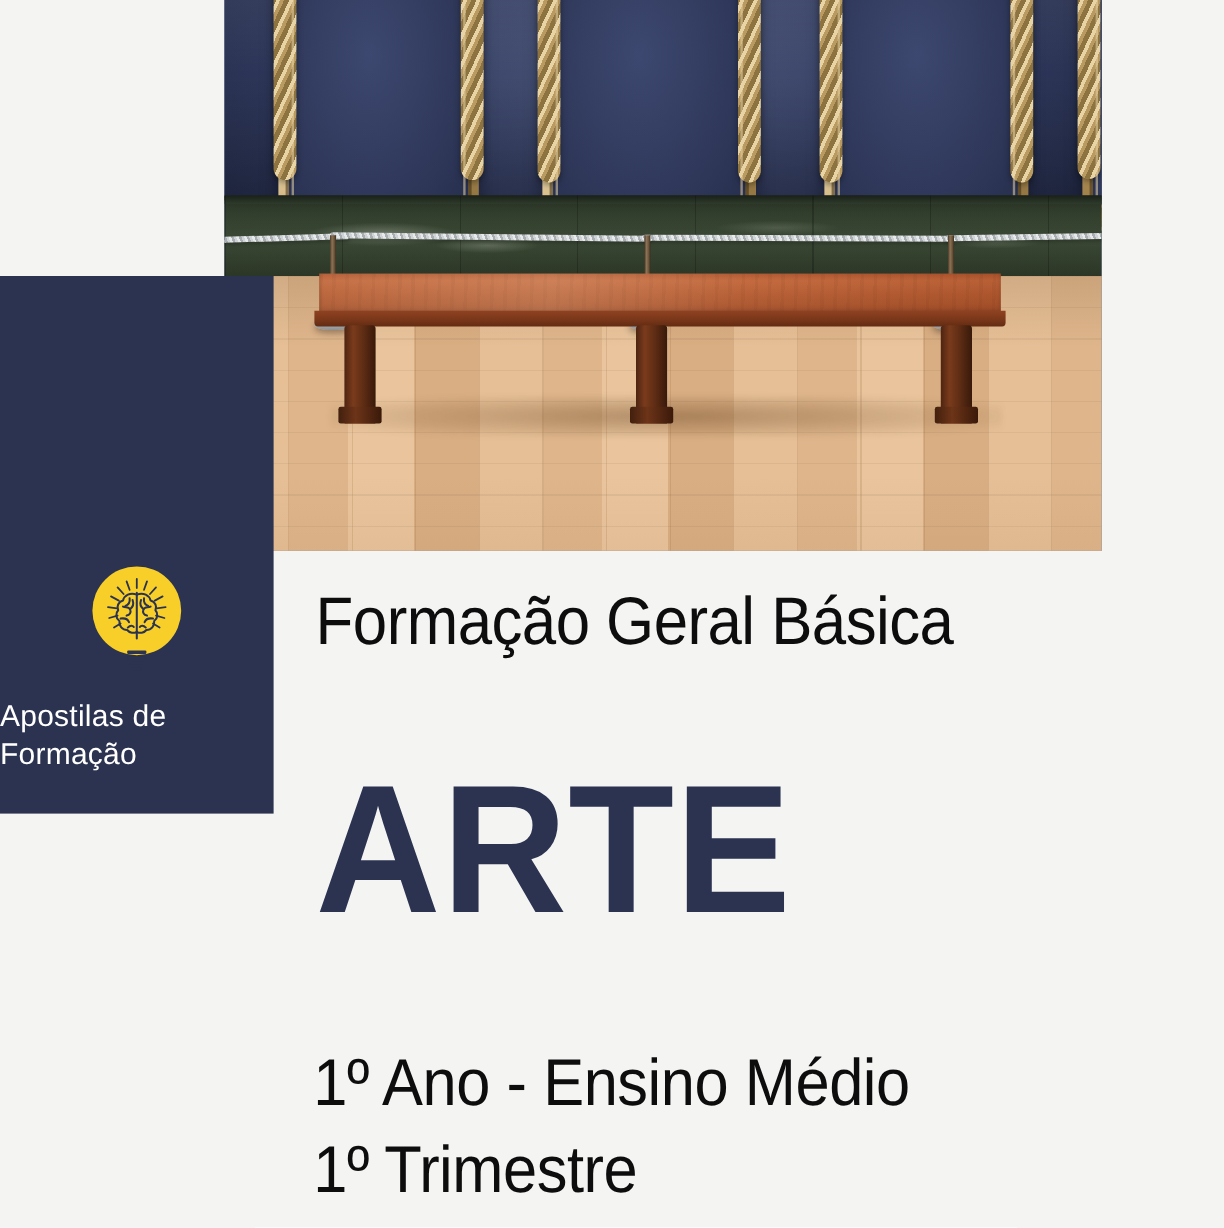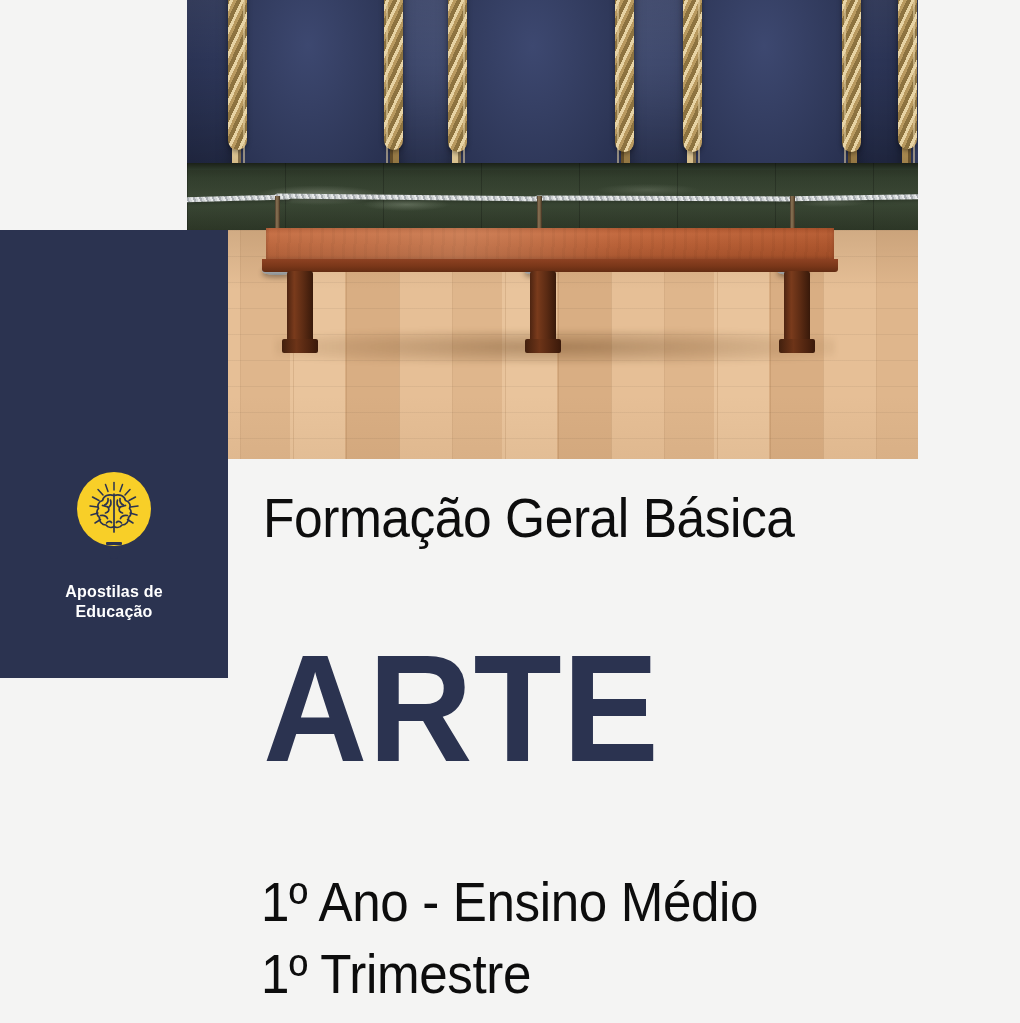--- a/index.html
+++ b/index.html
@@ -241,24 +241,24 @@
     background: #2b3350;
     border-radius: 1px;
   }
   .bulb-base i:nth-child(3) { width: 11px; margin-left: 2.5px; }
   .bulb-base i:nth-child(4) { width: 8px;  margin-left: 4px; height: 3px; border-radius: 0 0 3px 3px;}
 
   #brand-text {
     position: absolute;
     left: 0; top: 352px;
     width: 228px;
-    text-align: center;
+    text-align: left;
     color: #ffffff;
-    font-weight: bold;
-    font-size: 16px;
+    font-weight: normal;
+    font-size: 25px;
     line-height: 1.26;
     letter-spacing: 0.2px;
   }
 
   
   #subtitle {
     position: absolute;
     left: 263px;
     top: 485px;
     font-size: 56px;
@@ -424,21 +424,21 @@
       <div class="bulb-base">
         <i></i>
           <i></i>
           <i></i>
           <i></i>
       </div>
     </div>
 
     <div id="brand-text">
       <div>Apostilas de</div>
-      <div>Educação</div>
+      <div>Formação</div>
     </div>
   </div>
 
   <div id="subtitle">Formação Geral Básica</div>
 
   <div id="main-title">ARTE</div>
 
   <div id="meta-lines">
     <div>1º Ano - Ensino Médio</div>
     <div>1º Trimestre</div>

